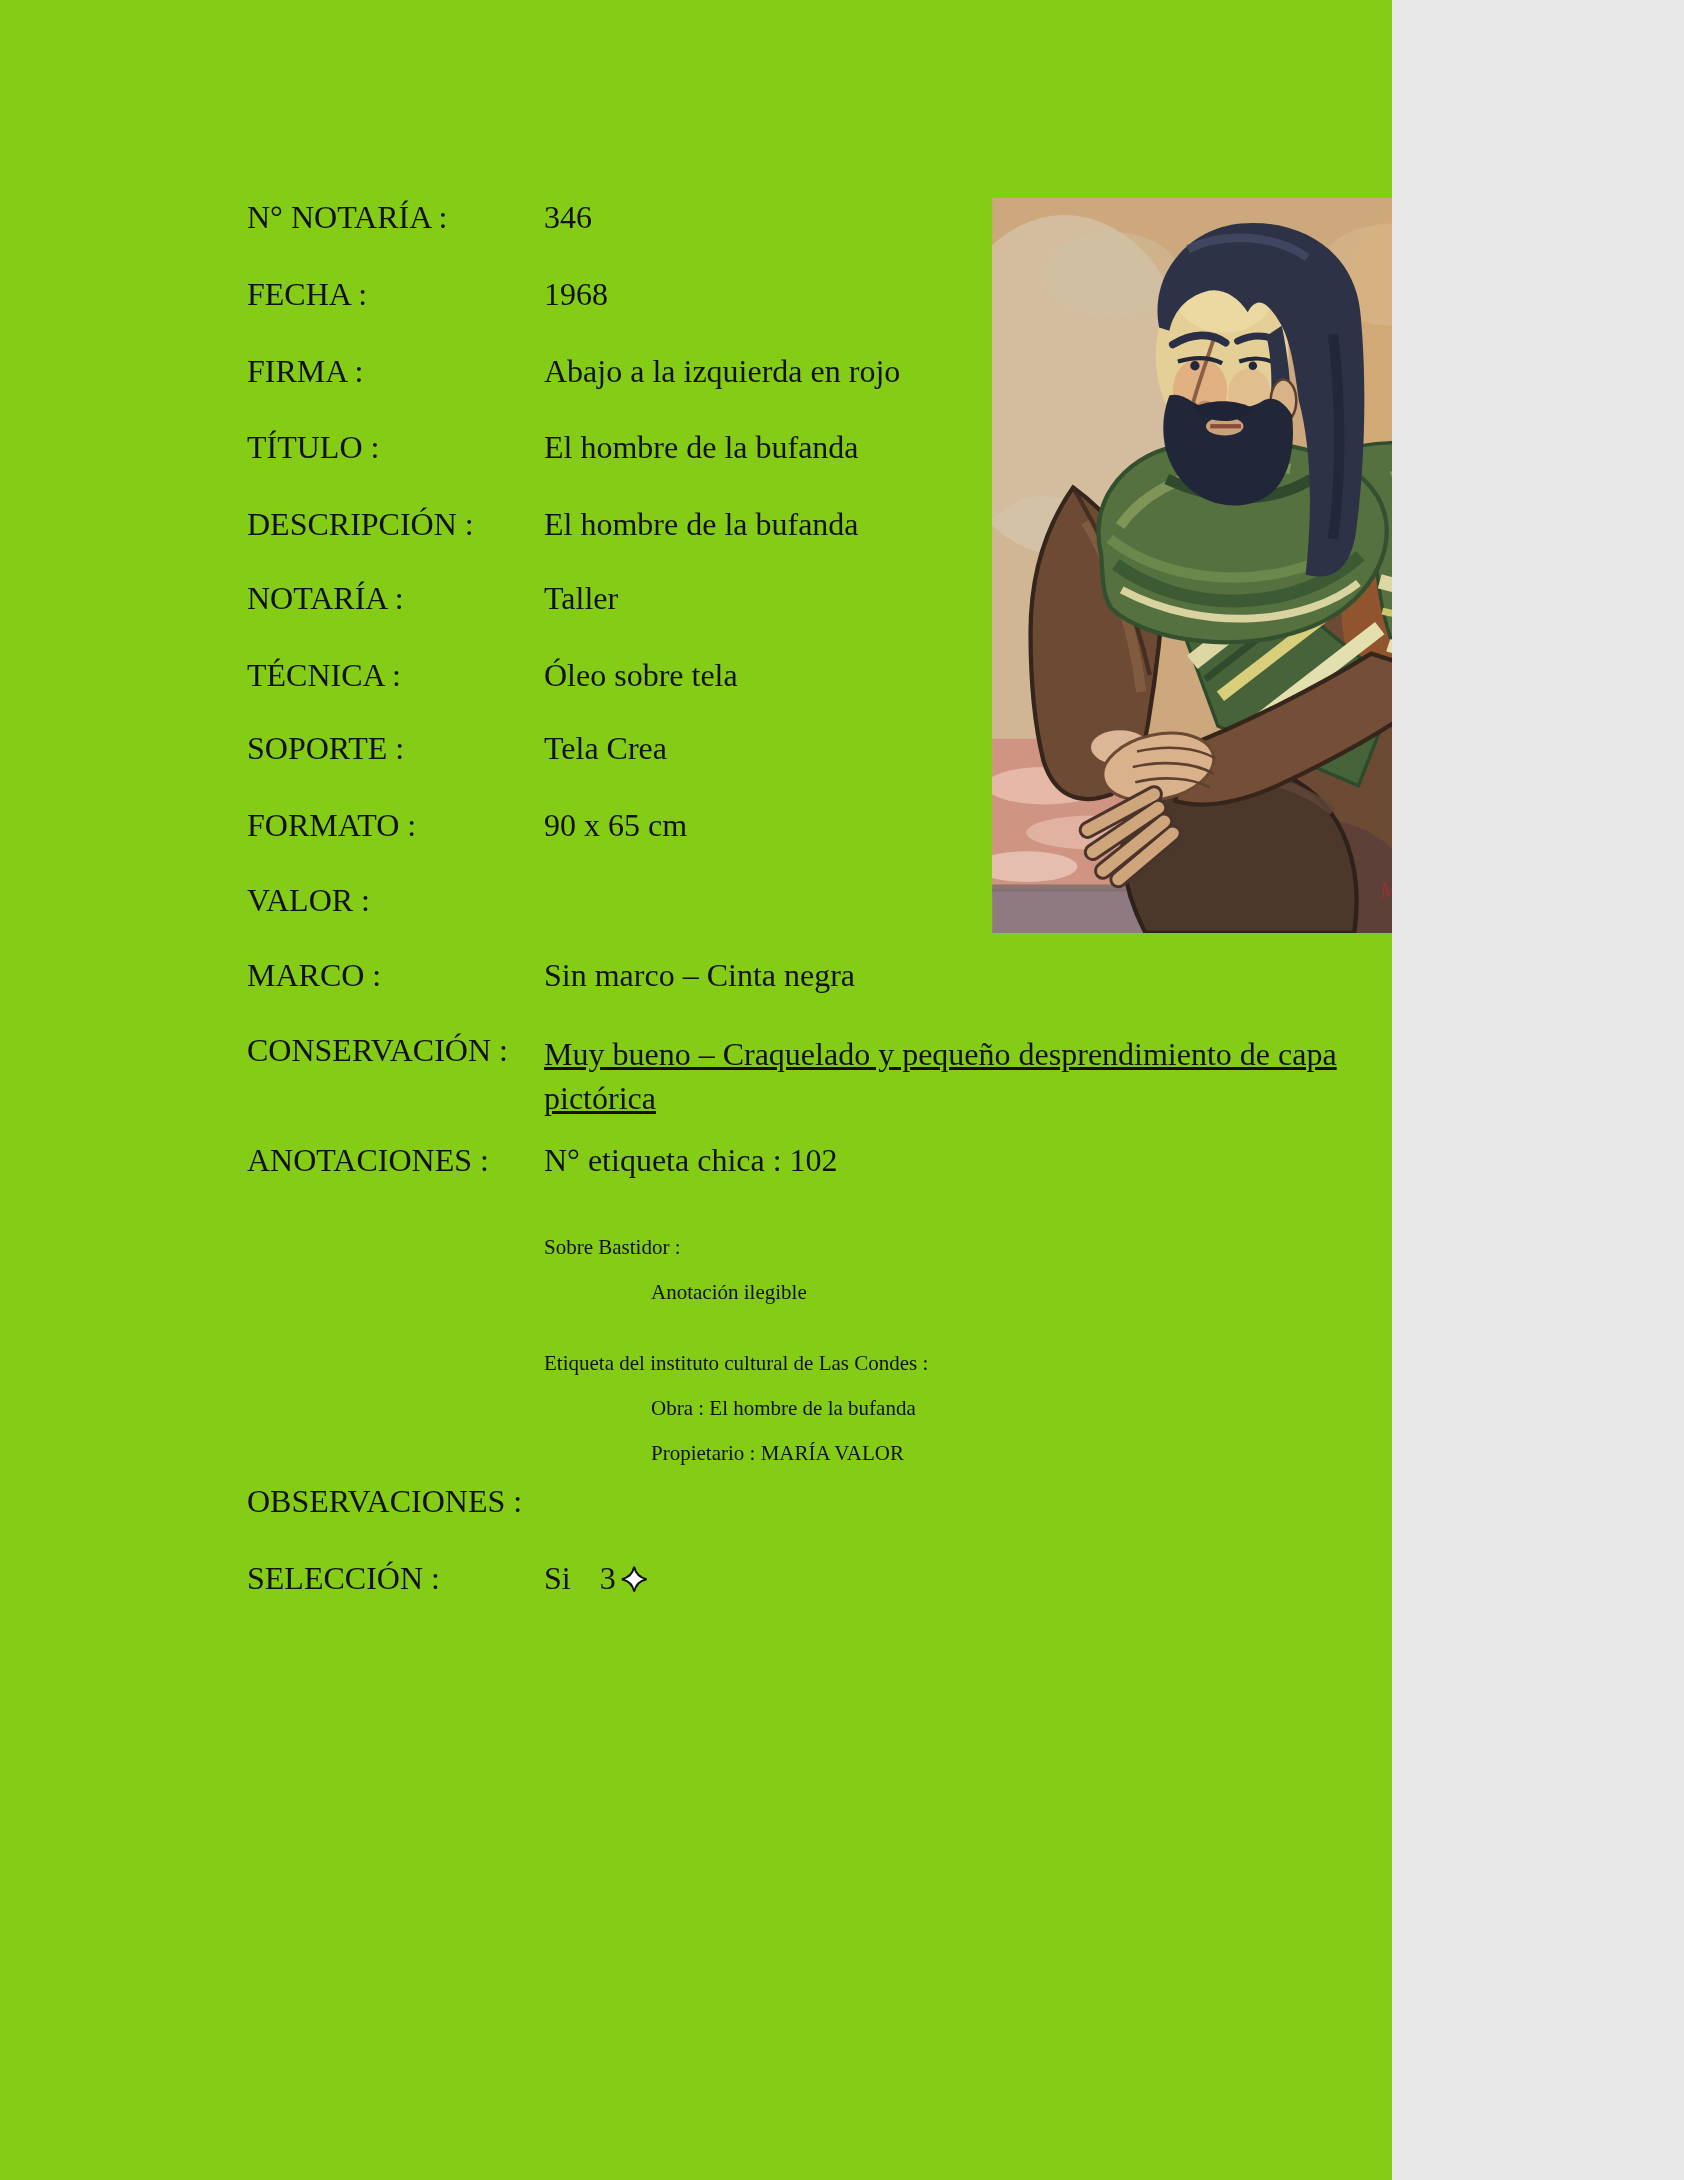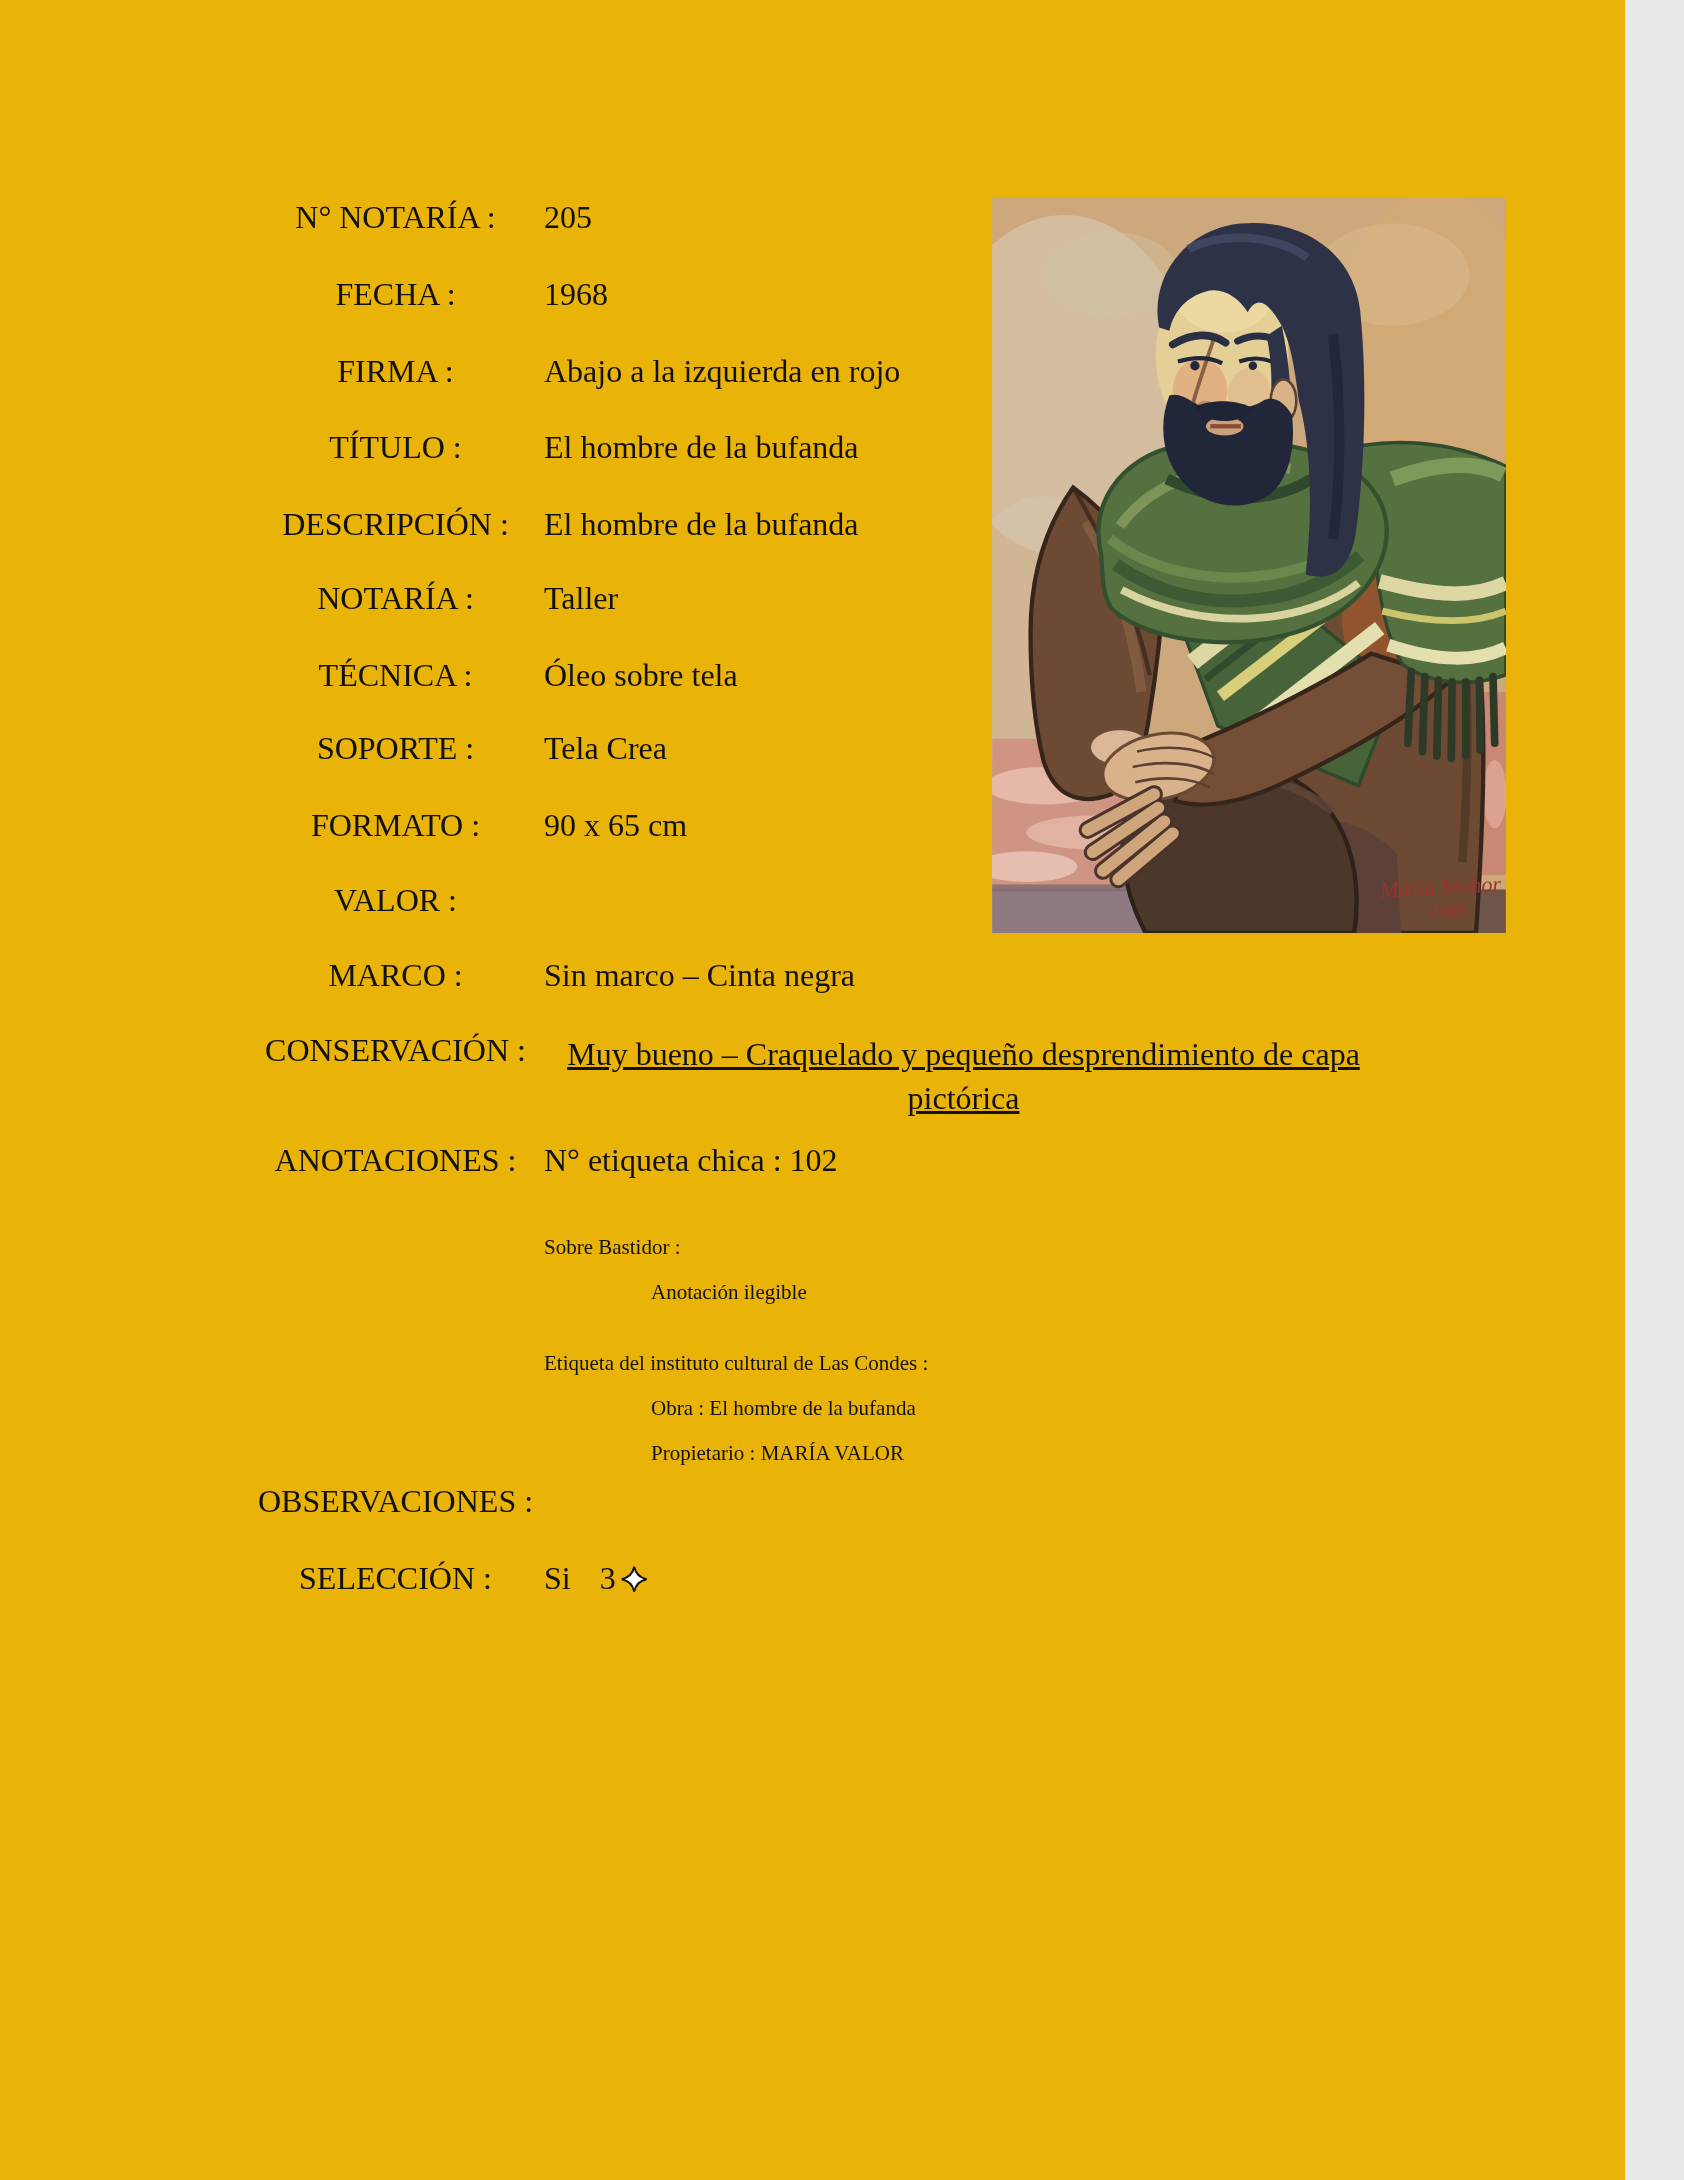--- a/index.html
+++ b/index.html
@@ -1,24 +1,23 @@
 <!DOCTYPE html>
 <html style="font-size:13.6px"><head>
 <meta charset="utf-8">
 <style>
   html, body { margin: 0; padding: 0; background: #e8e8e8; }
   .page {
     position: relative;
-    width: 1625px;
+    width: 1392px;
     height: 2181px;
-    background: #eab308;
+    background: #84cc16;
     font-family: "Liberation Serif", "DejaVu Serif", serif;
     color: #111111;
     overflow: hidden;
-    text-align: center;
   }
   .row {
     position: absolute;
     left: 247px;
     display: flex;
     align-items: flex-start;
     font-size: 32px;
     line-height: 37px;
     white-space: nowrap;
   }
@@ -57,21 +56,21 @@
   }
   .painting svg { display: block; width: 100%; height: 100%; }
 </style>
 </head>
 <body>
 
 <div class="page">
 
   <div class="row" style="top:199px">
     <span class="label">N° NOTARÍA :</span>
-    <span class="value">205</span>
+    <span class="value">346</span>
   </div>
   <div class="row" style="top:276px">
     <span class="label">FECHA :</span>
     <span class="value">1968</span>
   </div>
   <div class="row" style="top:353px">
     <span class="label">FIRMA :</span>
     <span class="value">Abajo a la izquierda en rojo</span>
   </div>
   <div class="row" style="top:429px">

